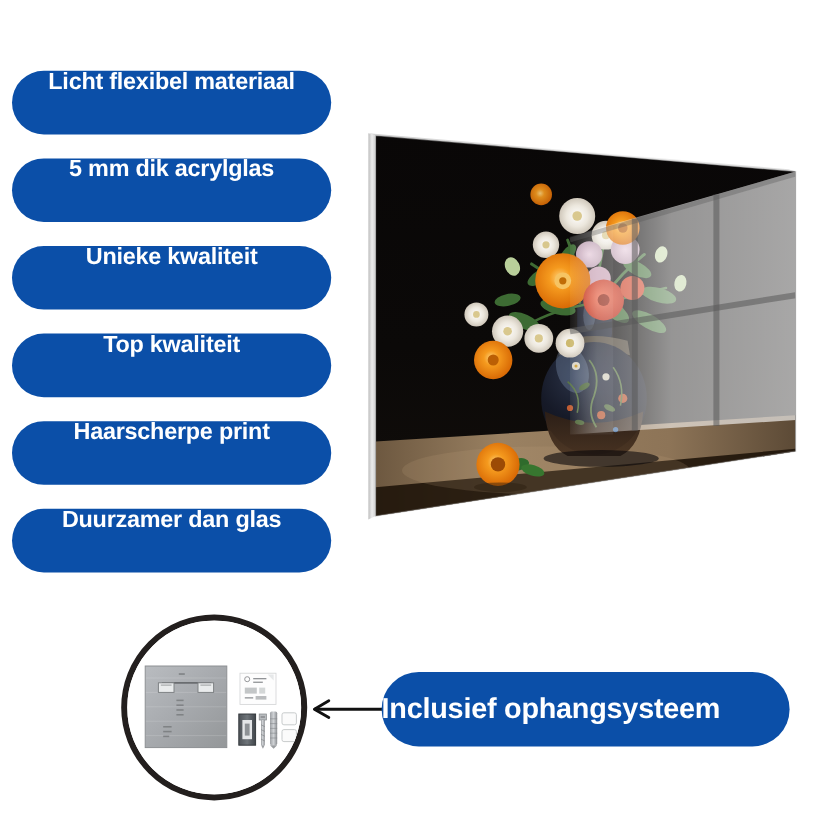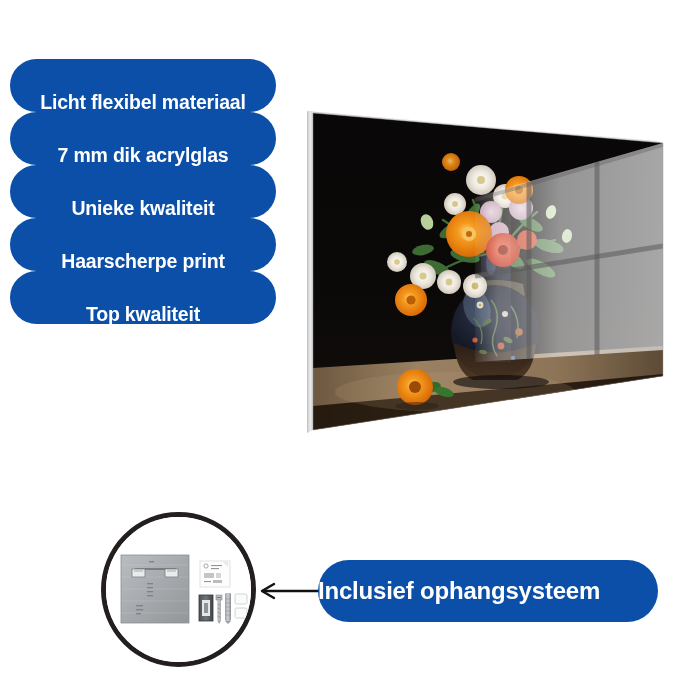--- a/index.html
+++ b/index.html
@@ -20,22 +20,23 @@
     position: absolute;
     left: 10px;
     top: 59px;
     width: 266px;
   }
   .badge-pill {
     width: 266px;
     height: 53px;
     background: #0B4FA8;
     border-radius: 27px;
+    margin-bottom: 20px;
     display: flex;
-    align-items: flex-end;
+    align-items: flex-start;
     justify-content: center;
     box-sizing: border-box;
     padding: 0 10px;
   }
   .badge-pill .badge-label {
     color: #ffffff;
     font-size: 19.5px;
     font-weight: bold;
     letter-spacing: -0.2px;
     white-space: nowrap;
@@ -103,30 +104,33 @@
   }
 </style>
 </head>
 <body>
 
 <div id="feature-badges">
   <div class="badge-pill">
     <span class="badge-label">Licht flexibel materiaal</span>
   </div>
   <div class="badge-pill">
-    <span class="badge-label">7 mm dik acrylglas</span>
+    <span class="badge-label">5 mm dik acrylglas</span>
   </div>
   <div class="badge-pill">
     <span class="badge-label">Unieke kwaliteit</span>
   </div>
   <div class="badge-pill">
+    <span class="badge-label">Top kwaliteit</span>
+  </div>
+  <div class="badge-pill">
     <span class="badge-label">Haarscherpe print</span>
   </div>
   <div class="badge-pill">
-    <span class="badge-label">Top kwaliteit</span>
+    <span class="badge-label">Duurzamer dan glas</span>
   </div>
 </div>
 
 <div id="product-panel">
   <svg width="368" height="345" viewBox="0 0 368 345" xmlns="http://www.w3.org/2000/svg">
     <defs>
 
       <clipPath id="panelClip">
         <polygon points="8,13 358,43 358,276 8,330"></polygon>
       </clipPath>

